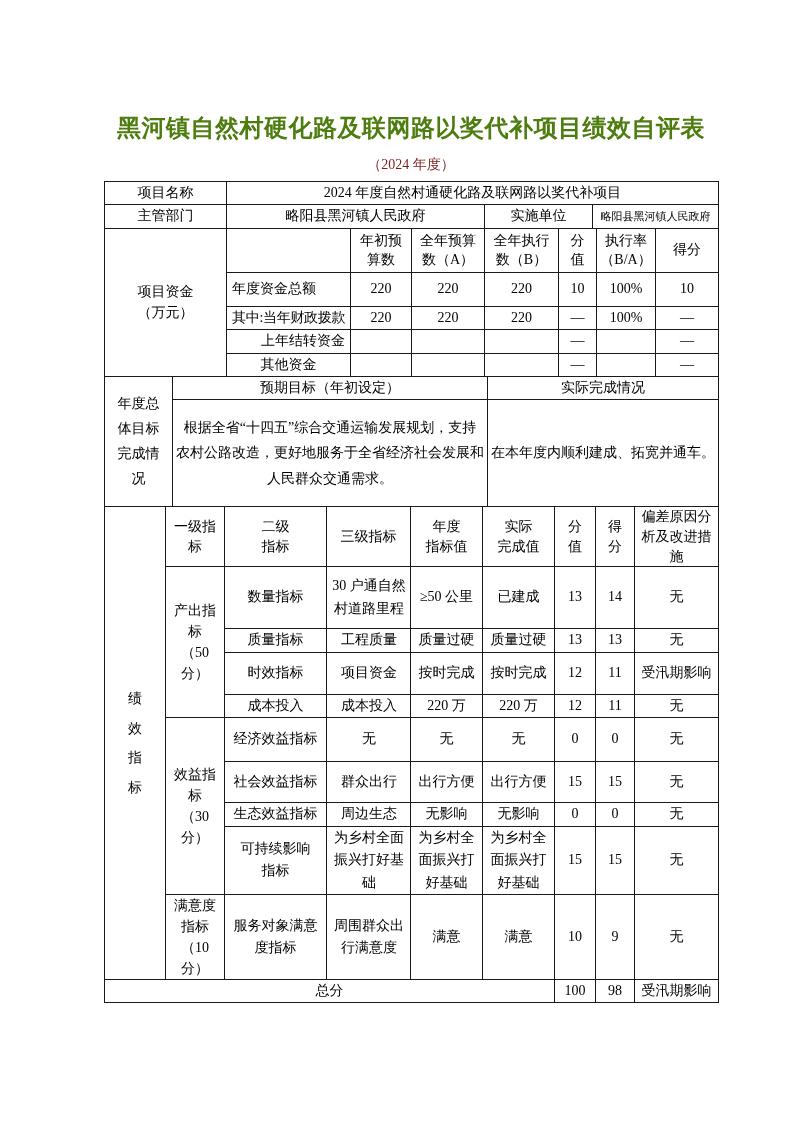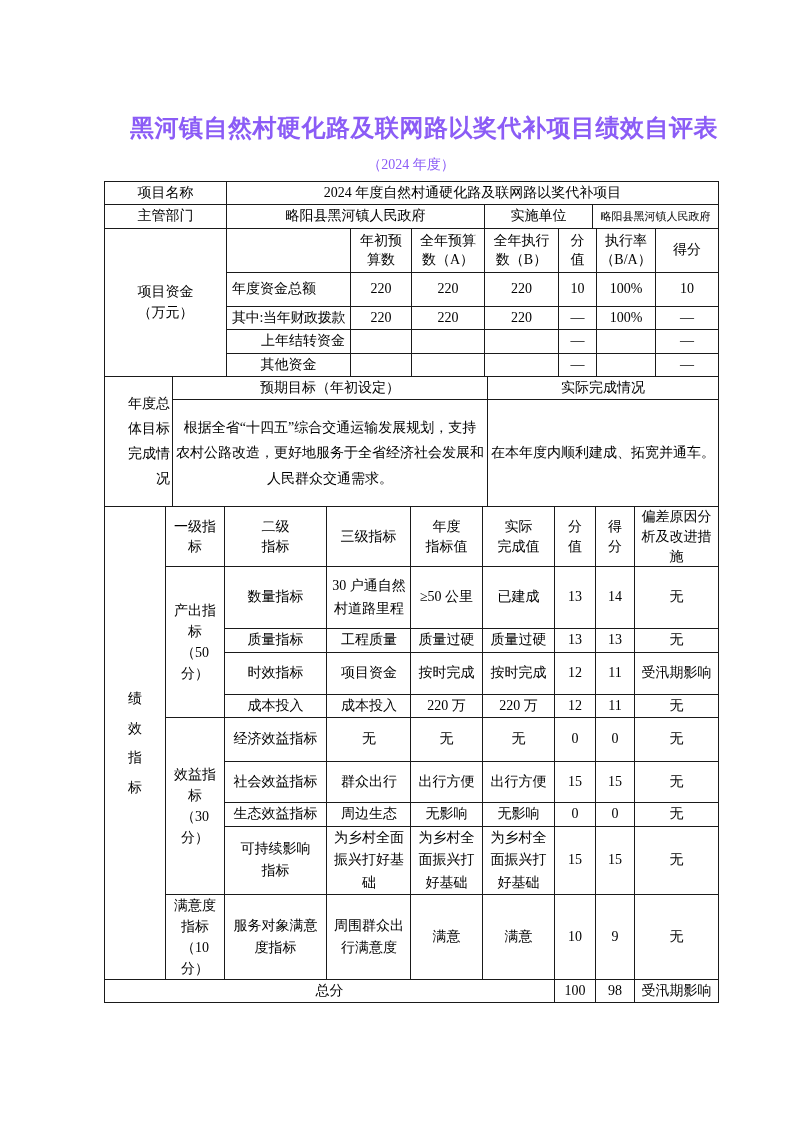--- a/index.html
+++ b/index.html
@@ -3,38 +3,38 @@
 <meta charset="utf-8">
 <style>
   html,body{margin:0;padding:0;}
   body{
     width:793px;height:1122px;background:#ffffff;color:#111;
     font-family:"Liberation Serif","DejaVu Serif",serif;
     position:relative;
   }
   .sheet{padding:112px 0 0 104px;}
   .title{
-    width:614px;margin:0;text-align:right;
+    width:614px;margin:0;text-align:center;
     font-family:Liberation Mono, monospace;
-    font-weight:bold;font-size:24px;letter-spacing:0.5px;color:#8b5cf6;
+    font-weight:bold;font-size:24px;letter-spacing:0.5px;color:#4d7c0f;
   }
-  .subtitle{width:614px;text-align:center;font-size:14px;margin:12px 0 7px 0;color:#8b5cf6;}
+  .subtitle{width:614px;text-align:center;font-size:14px;margin:12px 0 7px 0;color:#7f1d1d;}
   table{border-collapse:collapse;table-layout:fixed;width:614px;margin-top:-1px;}
   table.first{margin-top:0;}
   td{
     border:1px solid #1a1a1a;text-align:center;vertical-align:middle;
     font-size:14px;line-height:1.6;padding:0 2px;white-space:pre;color:#000;
   }
   td.left{text-align:left;padding-left:5px;}
   td.right{text-align:right;padding-right:5px;}
   td.small{font-size:11px;}
   td.hd{line-height:1.4;}
   td.sec-label{line-height:1.5;}
   td.perf-label{line-height:2.1;}
-  td.goal-label{line-height:1.78;text-align:right;}
+  td.goal-label{line-height:1.78;}
   td.goal-text{line-height:1.85;}
   td.tier3{text-align:center;padding-right:1px;line-height:1.6;}
 </style>
 </head>
 <body>
 
 <div class="sheet">
 
   <h1 class="title">黑河镇自然村硬化路及联网路以奖代补项目绩效自评表</h1>
   <div class="subtitle">（2024 年度）</div>

